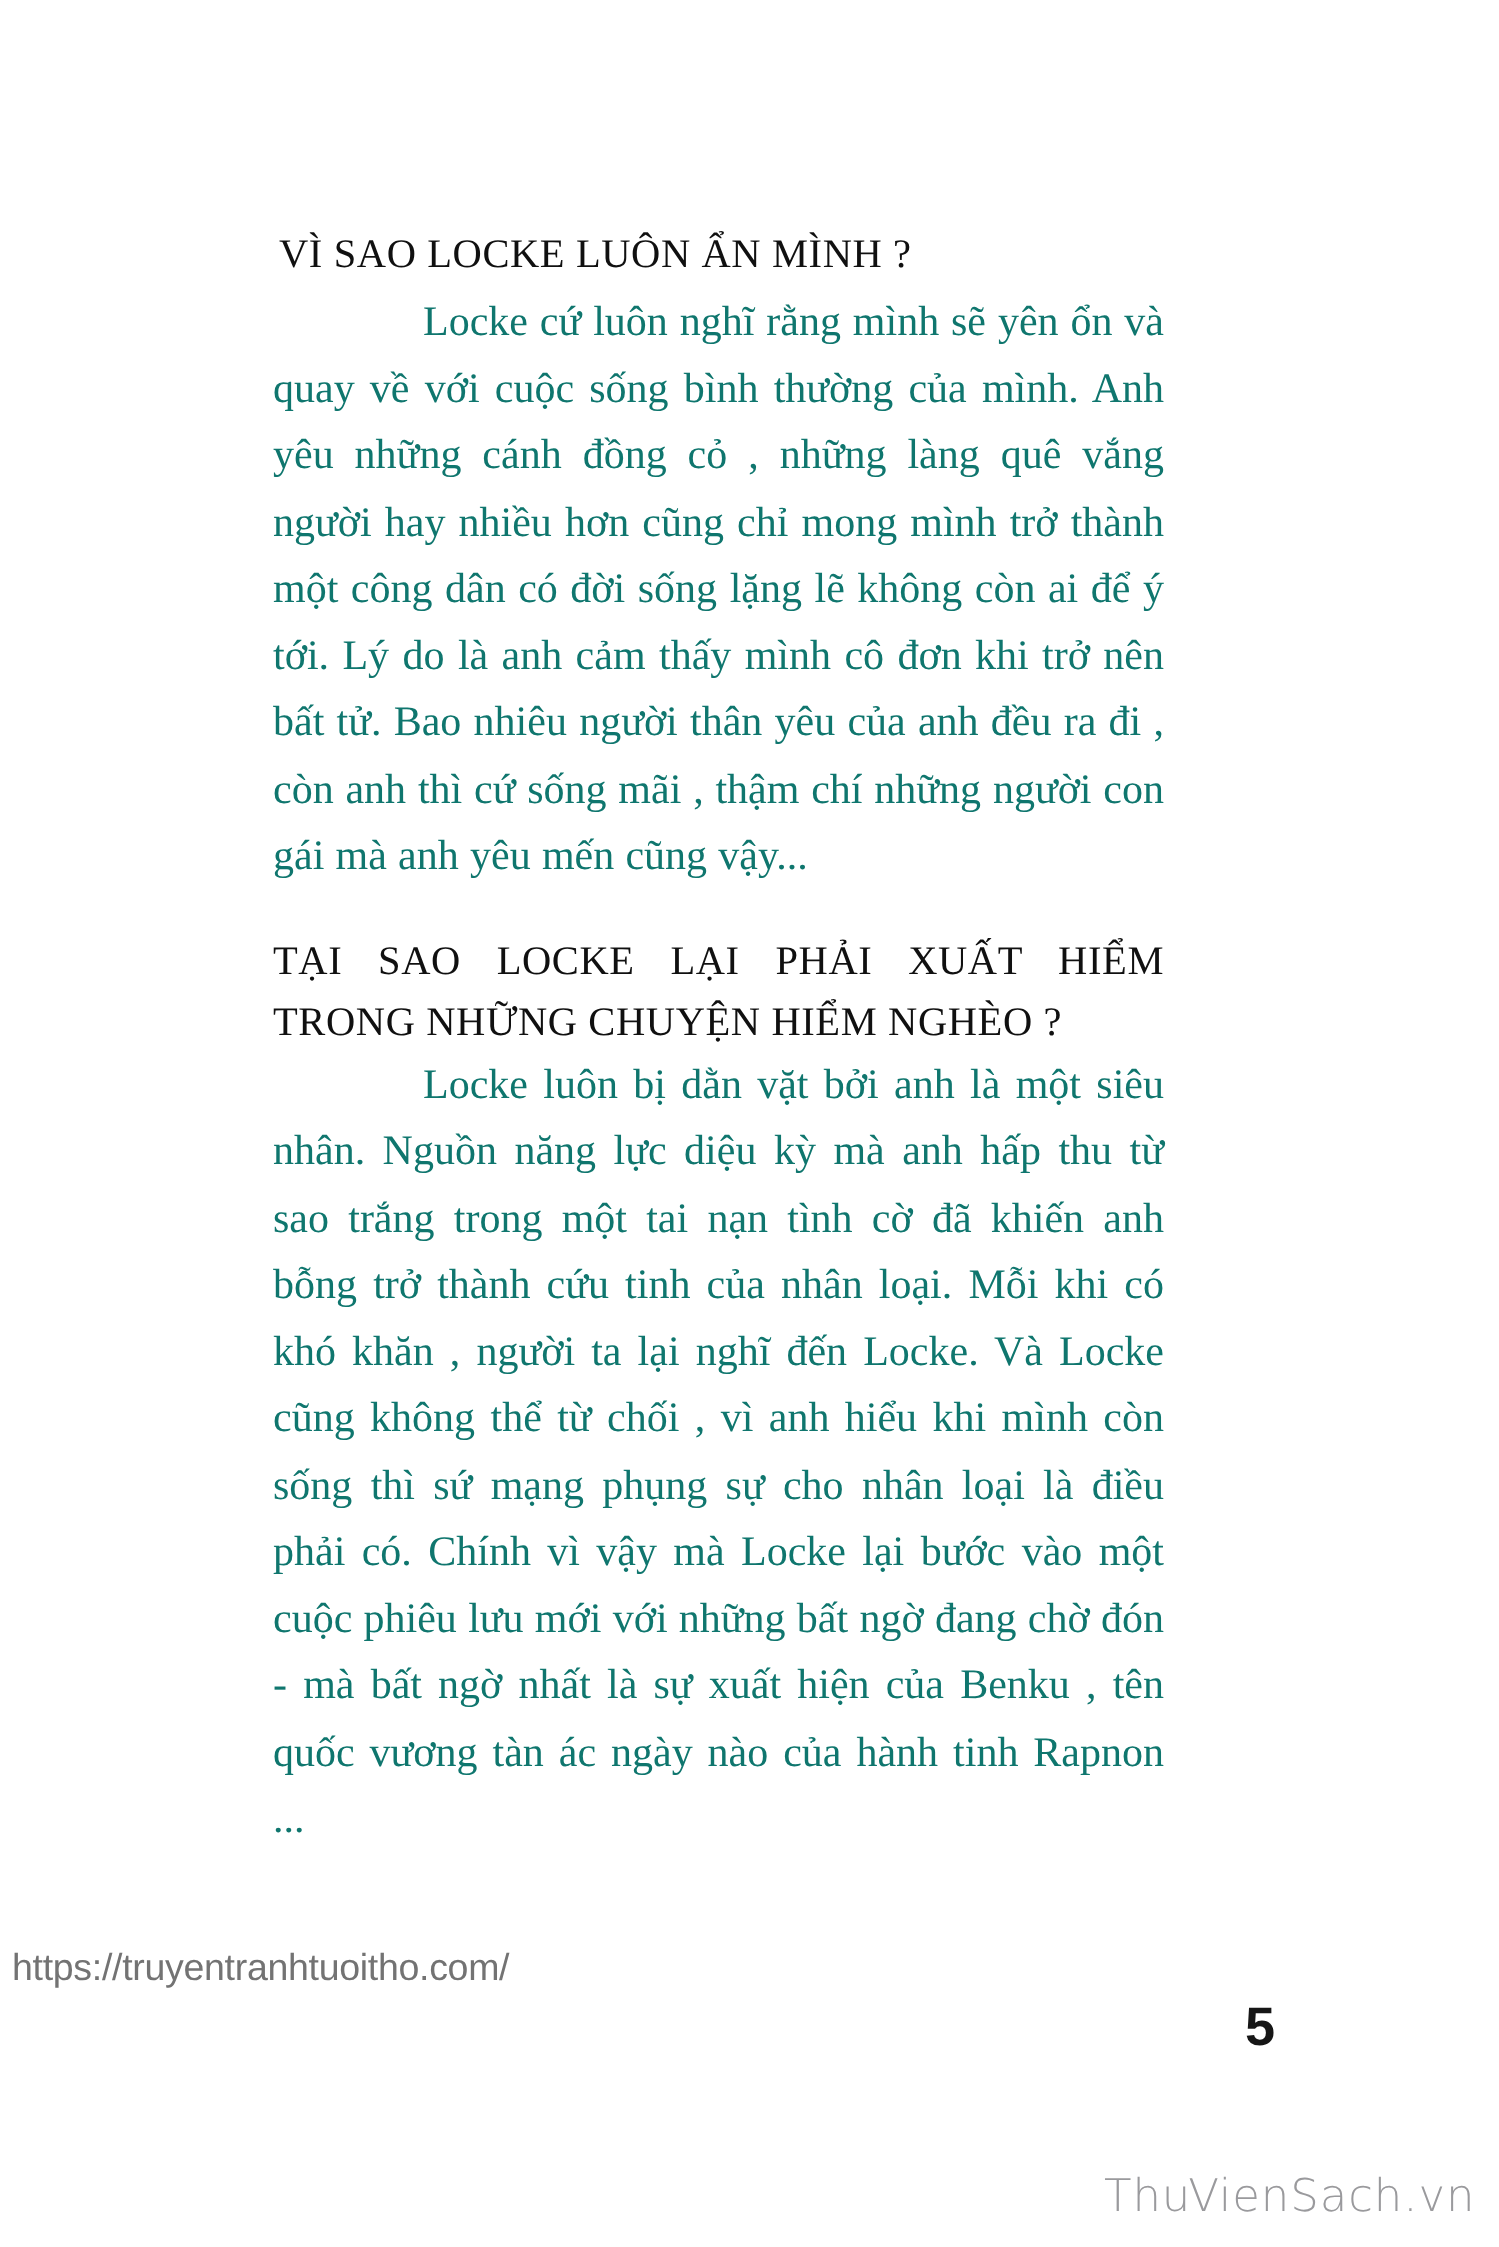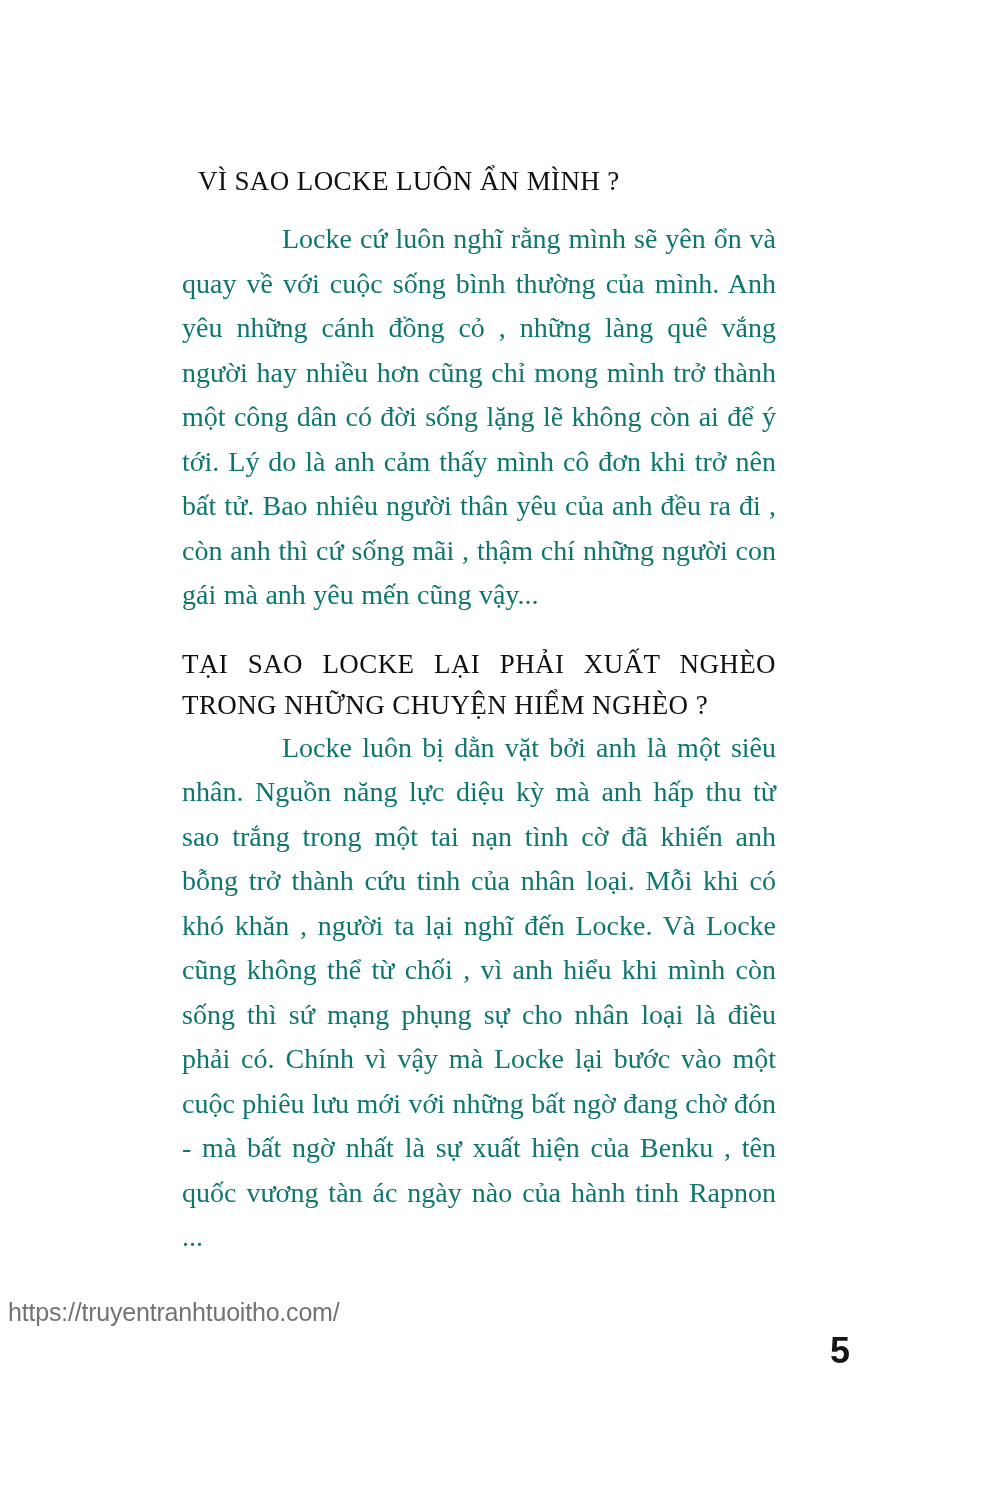--- a/index.html
+++ b/index.html
@@ -22,21 +22,21 @@
     left: 182px;
     top: 145px;
     width: 594px;
   }
 
   .heading {
     font-family: "Liberation Serif", "DejaVu Serif", serif;
     font-size: 27px;
     line-height: 40px;
     color: #101010;
-    margin: 16px;
+    margin: 4px;
     font-weight: 400;
     letter-spacing: 0.4px;
     white-space: nowrap;
   }
 
   .heading-justified {
     font-family: "Liberation Serif", "DejaVu Serif", serif;
     font-size: 27px;
     line-height: 41px;
     color: #101010;
@@ -105,28 +105,29 @@
 <div class="page">
 
   <div class="text-column">
 
     <h1 class="heading">VÌ SAO LOCKE LUÔN ẨN MÌNH ?</h1>
 
     <p class="body-par">Locke cứ luôn nghĩ rằng mình sẽ yên ổn và quay về với cuộc sống bình thường của mình. Anh yêu những cánh đồng cỏ , những làng quê vắng người hay nhiều hơn cũng chỉ mong mình trở thành một công dân có đời sống lặng lẽ không còn ai để ý tới. Lý do là anh cảm thấy mình cô đơn khi trở nên bất tử. Bao nhiêu người thân yêu của anh đều ra đi , còn anh thì cứ sống mãi , thậm chí những người con gái mà anh yêu mến cũng vậy...</p>
 
     <div class="gap-after-par1"></div>
 
-    <h2 class="heading-justified">TẠI SAO LOCKE LẠI PHẢI XUẤT NGHÈO</h2>
+    <h2 class="heading-justified">TẠI SAO LOCKE LẠI PHẢI XUẤT HIỂM</h2>
 
     <h2 class="heading-justified">
         <span class="last-line">TRONG NHỮNG CHUYỆN HIỂM NGHÈO ?</span>
       </h2>
 
     <p class="body-par">Locke luôn bị dằn vặt bởi anh là một siêu nhân. Nguồn năng lực diệu kỳ mà anh hấp thu từ sao trắng trong một tai nạn tình cờ đã khiến anh bỗng trở thành cứu tinh của nhân loại. Mỗi khi có khó khăn , người ta lại nghĩ đến Locke. Và Locke cũng không thể từ chối  , vì anh hiểu khi mình còn sống thì sứ mạng phụng sự cho nhân loại là điều phải có. Chính vì vậy mà Locke lại bước vào một  cuộc phiêu lưu mới với những bất ngờ đang chờ đón - mà bất ngờ nhất là sự xuất hiện của Benku , tên quốc vương tàn ác ngày nào của hành tinh Rapnon ...</p>
 
   </div>
 
   <div class="site-url">https://truyentranhtuoitho.com/</div>
 
   <div class="page-number">5</div>
 
+  <div class="watermark">ThuVienSach.vn</div>
 
 </div>
 
 </body></html>

